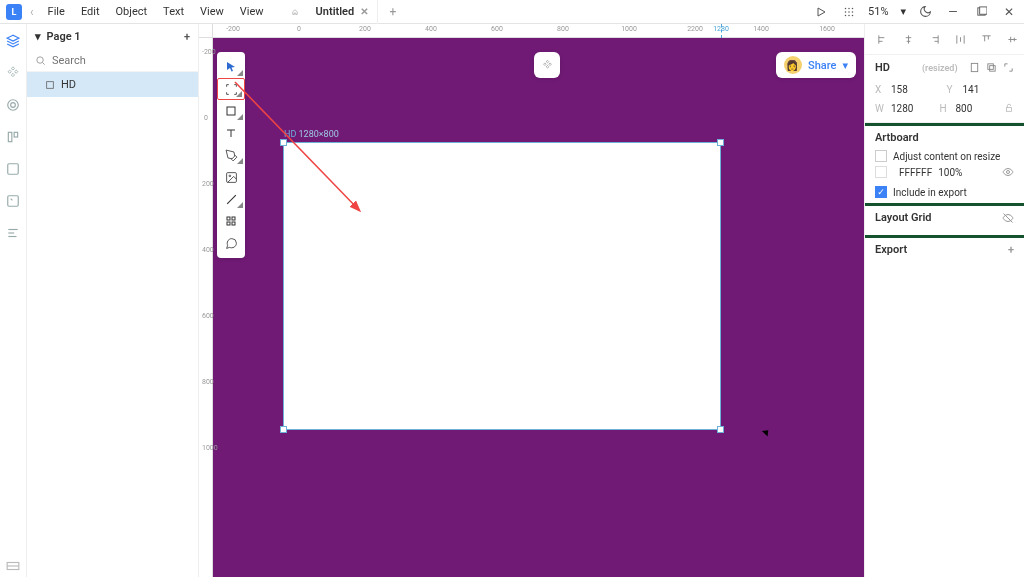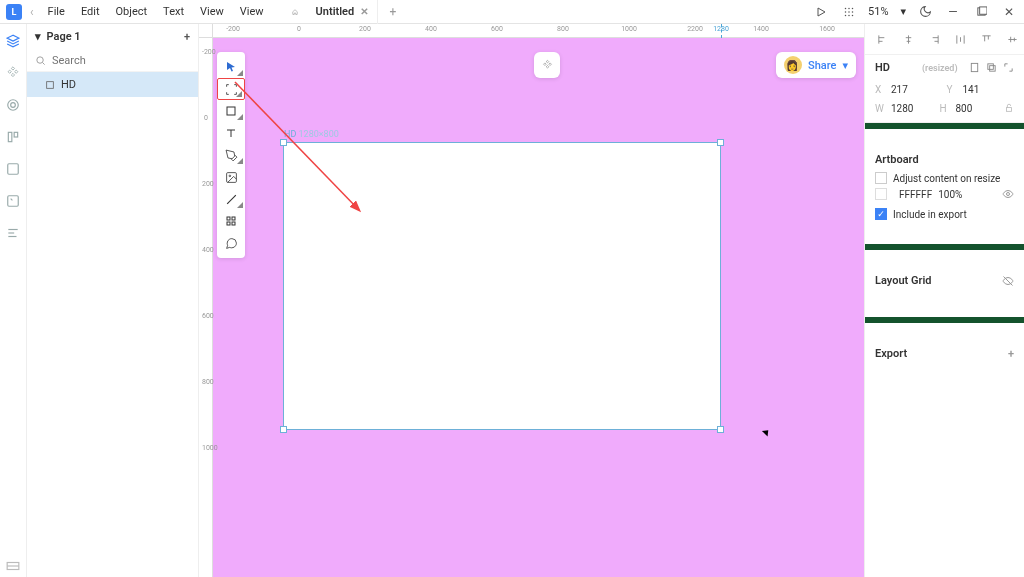--- a/index.html
+++ b/index.html
@@ -23,21 +23,21 @@
 .rail .ri.active { color:#3b82f6; }
 .leftpanel { width:172px; border-right:1px solid #eee; display:flex; flex-direction:column; }
 .lp-row { display:flex; align-items:center; padding:6px 8px; gap:6px; font-size:11px; }
 .lp-row.page { font-weight:600; }
 .lp-row .plus { margin-left:auto; cursor:pointer; color:#555; }
 .lp-search { display:flex; align-items:center; padding:4px 8px; gap:6px; border-bottom:1px solid #f3f3f3; }
 .lp-search input { border:none; outline:none; flex:1; font-size:11px; color:#999; background:transparent; }
 .lp-search .xic { color:#999; cursor:pointer; }
 .layer-item { display:flex; align-items:center; padding:6px 8px 6px 18px; gap:6px; font-size:11px; background:#d5e8f8; cursor:pointer; }
 .layer-item .lic { color:#666; }
-.canvaswrap { flex:1; position:relative; background:#f0abfc; overflow:hidden; }
+.canvaswrap { flex:1; position:relative; background:#701a75; overflow:hidden; }
 .ruler-h { position:absolute; top:0; left:14px; right:0; height:14px; background:#fff; border-bottom:1px solid #ddd; font-size:7px; color:#999; }
 .ruler-v { position:absolute; top:14px; left:0; bottom:0; width:14px; background:#fff; border-right:1px solid #ddd; font-size:7px; color:#999; }
 .ruler-h span { position:absolute; top:1px; transform:translateX(-50%); }
 .ruler-v .rv { position:absolute; left:3px; width:8px; text-align:center; }
 .guide-x { position:absolute; top:0; height:14px; border-left:1px dashed #4aa3d6; }
 .corner { position:absolute; top:0; left:0; width:14px; height:14px; background:#fff; border-right:1px solid #ddd; border-bottom:1px solid #ddd; }
 .toolbar { position:absolute; top:28px; left:18px; width:28px; background:#fff; border-radius:4px; box-shadow:0 1px 4px rgba(0,0,0,.12); display:flex; flex-direction:column; padding:4px 0; gap:0; }
 .tool { width:28px; height:22px; display:flex; align-items:center; justify-content:center; cursor:pointer; position:relative; }
 .tool.sel { border:1.5px solid #ef4444; border-radius:2px; }
 .tool .tri { position:absolute; right:2px; bottom:2px; width:0; height:0; border-left:3px solid transparent; border-top:3px solid transparent; border-right:3px solid #888; border-bottom:3px solid #888; }
@@ -50,21 +50,21 @@
 .share-pill .stxt { color:#3b82f6; font-weight:500; }
 .float-tool { position:absolute; top:28px; background:#fff; border-radius:6px; box-shadow:0 1px 4px rgba(0,0,0,.12); width:26px; height:26px; display:flex; align-items:center; justify-content:center; }
 .cursor-arrow { position:absolute; width:0; height:0; border-left:5px solid #000; border-top:4px solid transparent; border-bottom:4px solid transparent; transform:rotate(-45deg); }
 .rightpanel { width:160px; border-left:1px solid #eee; display:flex; flex-direction:column; font-size:11px; }
 .rp-topicons { display:flex; align-items:center; gap:8px; padding:6px 8px; border-bottom:1px solid #f0f0f0; justify-content:space-between; }
 .rp-topicons .grp { display:flex; gap:8px; }
 .rp-row { display:flex; align-items:center; padding:6px 10px; gap:8px; }
 .rp-row.header { font-weight:600; color:#333; }
 .rp-row .resized { color:#bbb; font-size:9px;margin-left:24px; }
 .rp-row .icgrp { margin-left:auto; display:flex; gap:6px; color:#888; }
-.rp-section { padding:24px 10px; border-top:6px solid #14532d; }
+.rp-section { padding:5px 10px; border-top:3px solid #14532d; }
 .rp-section .stitle { font-weight:600; font-size:11px; margin-bottom:6px; display:flex; align-items:center; }
 .rp-section .stitle .sic { margin-left:auto; color:#999; cursor:pointer; }
 .chk { width:12px; height:12px; border:1px solid #ccc; display:inline-flex; align-items:center; justify-content:center; margin-right:6px; font-size:9px; }
 .chk.on { background:#3b82f6; border-color:#3b82f6; color:#fff; }
 .sw { width:12px; height:12px; border:1px solid #ddd; display:inline-block; margin-right:6px; }
 .rp-fill { display:flex; align-items:center; margin-top:4px; font-size:10px; gap:6px; }
 .rp-fill .eye { margin-left:auto; color:#999; }
 .collapsed-icon { width:14px; display:flex; justify-content:center; }
 svg { display:block; }
 .val { color:#333; }
@@ -391,21 +391,21 @@
         <span>
               <svg width="11" height="11" viewBox="0 0 24 24" fill="none" stroke="#888" stroke-width="2">
                 <path d="M4 4h6M4 4v6M20 20h-6M20 20v-6"></path>
               </svg>
             </span>
       </div>
     </div>
     <div class="coordrow">
       <div class="pair">
             <span class="k">X</span>
-            <span class="val">217</span>
+            <span class="val">158</span>
           </div>
       <div class="pair">
             <span class="k">Y</span>
             <span class="val">141</span>
           </div>
     </div>
     <div class="coordrow" style="border-bottom:1px solid #f0f0f0; padding-bottom:8px;">
       <div class="pair">
             <span class="k">W</span>
             <span class="val">1280</span>

